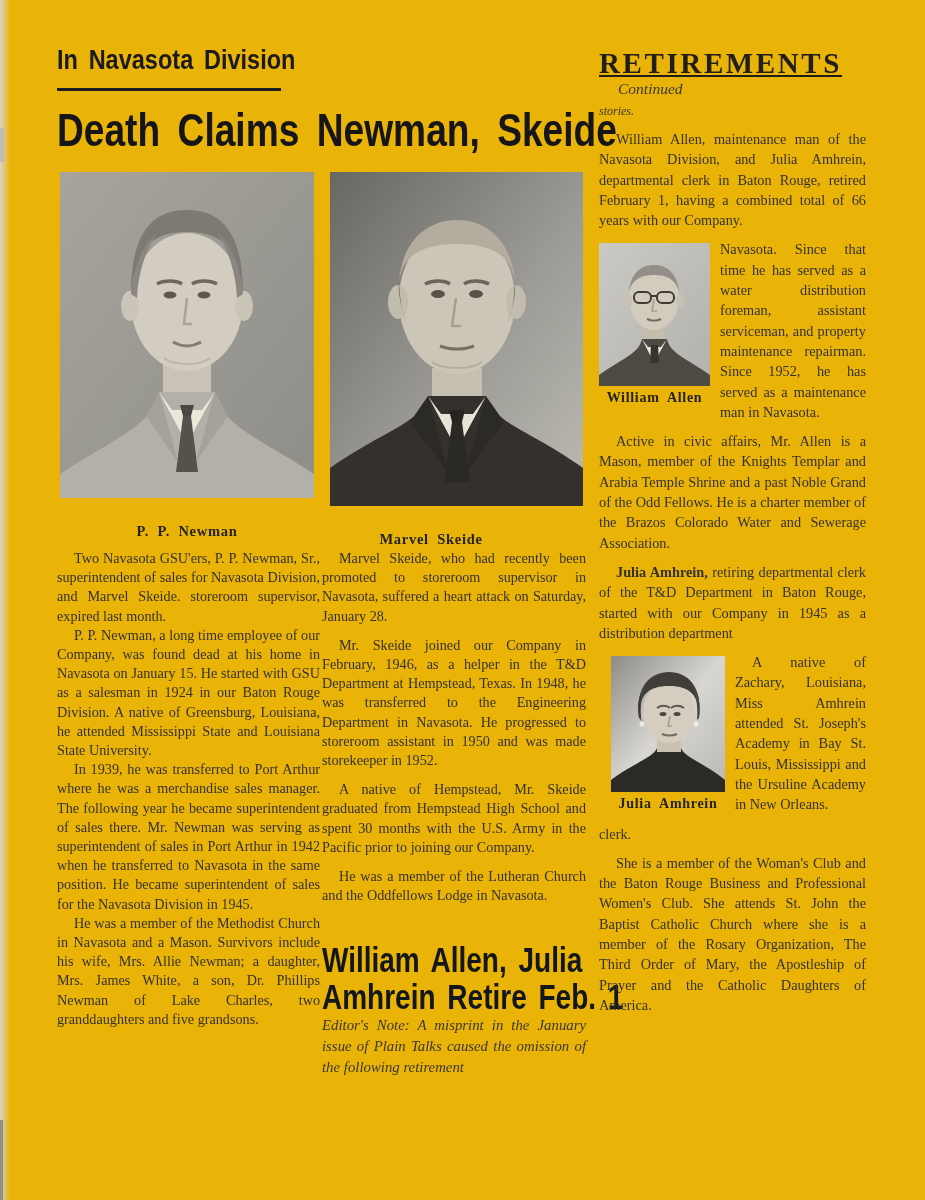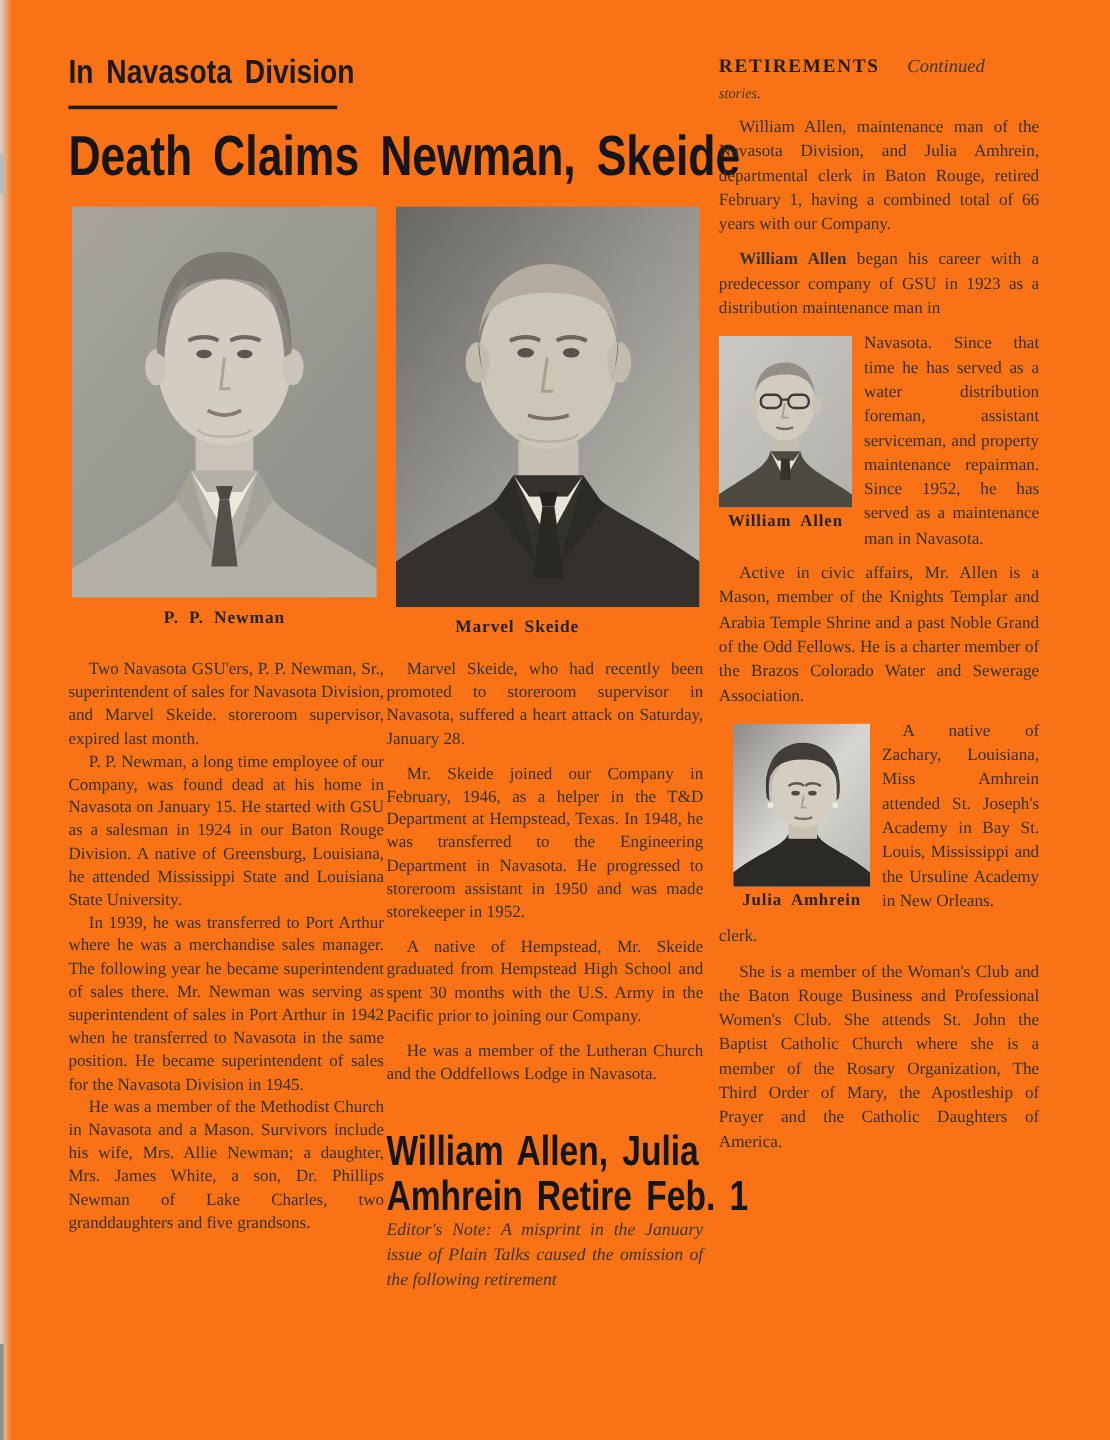--- a/index.html
+++ b/index.html
@@ -1,18 +1,18 @@
 <!DOCTYPE html>
 <html><head>
 <meta charset="utf-8">
 <style>
   html,body { margin:0; padding:0; background:#ddd; }
   .page {
     position:relative; width:925px; height:1200px; margin:0 auto;
-    background:#f97316; overflow:hidden;
+    background:#eab308; overflow:hidden;
     font-family:"Liberation Serif","DejaVu Serif",serif;
     color:#35322d;
   }
   .edge-left   { position:absolute; left:0; top:0; width:10px; height:1200px;
                  background:linear-gradient(90deg,#d6d3cc,rgba(255,255,255,0)); }
   .edge-nick   { position:absolute; left:0; top:1120px; width:3px; height:80px; background:#8f8f8c; }
   .edge-mark   { position:absolute; left:0; top:128px; width:4px; height:34px; background:#bdbbb5; }
 
   .kicker {
     position:absolute; left:57px; top:44px;
@@ -30,21 +30,21 @@
     transform:scaleX(.79); transform-origin:0 0; white-space:nowrap;
     word-spacing:9px; letter-spacing:0;
   }
 
   figure { margin:0; padding:0; }
   .fig-newman { position:absolute; left:60px;  top:172px; width:254px; }
   .fig-skeide { position:absolute; left:330px; top:172px; width:202px; }
   .fig-newman svg, .fig-skeide svg { display:block; }
   figcaption {
     text-align:center; font-weight:bold; font-size:14.5px;
-    letter-spacing:.05em; color:#26241f; margin-top:9px; word-spacing:4px;
+    letter-spacing:.05em; color:#26241f; margin-top:25px; word-spacing:4px;
   }
 
   .col-left  { position:absolute; left:57px;  top:549px; width:263px; }
   .col-mid   { position:absolute; left:322px; top:549px; width:264px; }
   .col-right { position:absolute; left:599px; top:47px;  width:267px; }
 
   p.body { font-size:14.2px; line-height:19.2px; text-align:justify;
            margin:0; text-indent:17px; }
   .col-mid  p.body { margin-bottom:10px; }
   .col-right p.body { font-size:14.3px; line-height:20.3px; margin-bottom:9px; }
@@ -53,21 +53,21 @@
 
   .sub-headline {
     margin-top:36px; font-family:"Liberation Sans","DejaVu Sans",sans-serif;
     font-weight:bold; font-size:35px; line-height:37px; color:#13171c;
   }
   .sub-headline .hl-line { transform:scaleX(.80); transform-origin:0 0; white-space:nowrap; word-spacing:5px; }
   .editors-note { margin-top:0; font-style:italic; font-size:14.8px;
                   line-height:20.6px; text-align:justify; color:#3a372f; }
 
   .ret-header { margin:0 0 6px 0; }
-  .ret-title  { font-weight:bold; font-size:16px; letter-spacing:.09em; color:#211f1b; }
+  .ret-title  { font-weight:bold; font-size:29px; letter-spacing:.09em; color:#211f1b;text-decoration:underline; }
   .ret-cont   { font-style:italic; font-size:15.5px; margin-left:19px; color:#3a372f; }
   .stories    { font-style:italic; font-size:12px; margin:0 0 10px 0; color:#3a372f; }
 
   .wrapblock { display:flow-root; }
   .fig-allen   { float:left; width:111px; margin:4px 10px 0 0; }
   .fig-amhrein { float:left; width:114px; margin:4px 10px 0 0;padding-left:12px; }
   .fig-allen svg, .fig-amhrein svg { display:block; }
   .fig-allen figcaption, .fig-amhrein figcaption { font-size:14px; margin-top:4px; }
 </style>
 </head>
@@ -173,21 +173,20 @@
 
   <div class="col-right">
     <div class="ret-header">
       <span class="ret-title">RETIREMENTS</span>
       <span class="ret-cont">Continued</span>
     </div>
     <p class="stories">stories.</p>
 
     <p class="body">William Allen, maintenance man of the Navasota Division, and Julia Amhrein, departmental clerk in Baton Rouge, retired February 1, having a combined total of 66 years with our Company.</p>
 
-    <p class="body"><strong class="lead">William Allen</strong><span> began his career with a predecessor company of GSU in 1923 as a distribution maintenance man in</span></p>
 
     <div class="wrapblock">
       <figure class="fig-allen">
         <svg width="111" height="143" viewBox="0 0 111 143">
           <defs>
             <linearGradient id="abg" x1="0" y1="0" x2="1" y2="1">
               <stop offset="0" stop-color="#cbc9c4"></stop>
                 <stop offset="1" stop-color="#b3b1ab"></stop>
             </linearGradient>
           </defs>
@@ -207,20 +206,21 @@
           <path d="M55 56 L53 68 L58 68" stroke="#a69f90" stroke-width="1.6" fill="none"></path>
           <path d="M48 76 C52 78 58 78 62 76" stroke="#6f685c" stroke-width="2" fill="none"></path>
         </svg>
         <figcaption>William Allen</figcaption>
       </figure>
       <p class="body noindent">Navasota. Since that time he has served as a water distribution foreman, assistant serviceman, and property maintenance repairman. Since 1952, he has served as a maintenance man in Navasota.</p>
     </div>
 
     <p class="body">Active in civic affairs, Mr. Allen is a Mason, member of the Knights Templar and Arabia Temple Shrine and a past Noble Grand of the Odd Fellows. He is a charter member of the Brazos Colorado Water and Sewerage Association.</p>
 
+    <p class="body"><strong class="lead">Julia Amhrein,</strong><span> retiring departmental clerk of the T&amp;D Department in Baton Rouge, started with our Company in 1945 as a distribution department</span></p>
 
     <div class="wrapblock">
       <figure class="fig-amhrein">
         <svg width="114" height="136" viewBox="0 0 114 136">
           <defs>
             <linearGradient id="jbg" x1="0" y1="0" x2="1" y2="1">
               <stop offset="0" stop-color="#8e8c87"></stop>
                 <stop offset="0.5" stop-color="#d8d6d0"></stop>
                 <stop offset="1" stop-color="#b9b7b1"></stop>
             </linearGradient>

